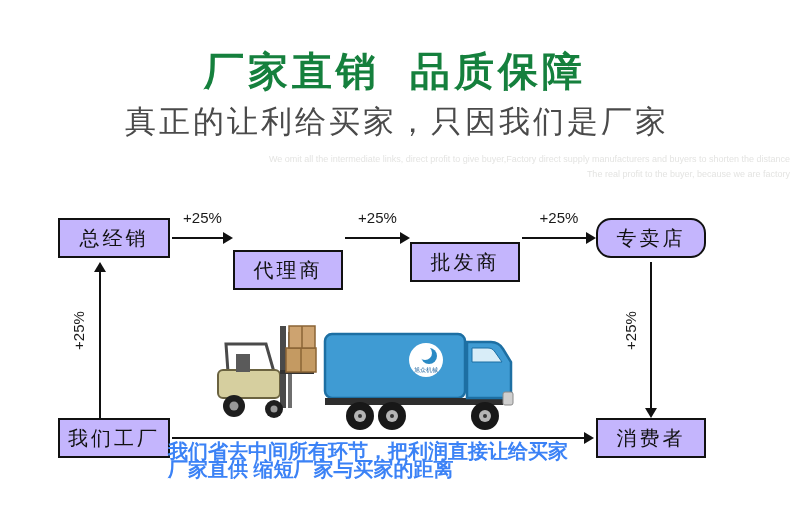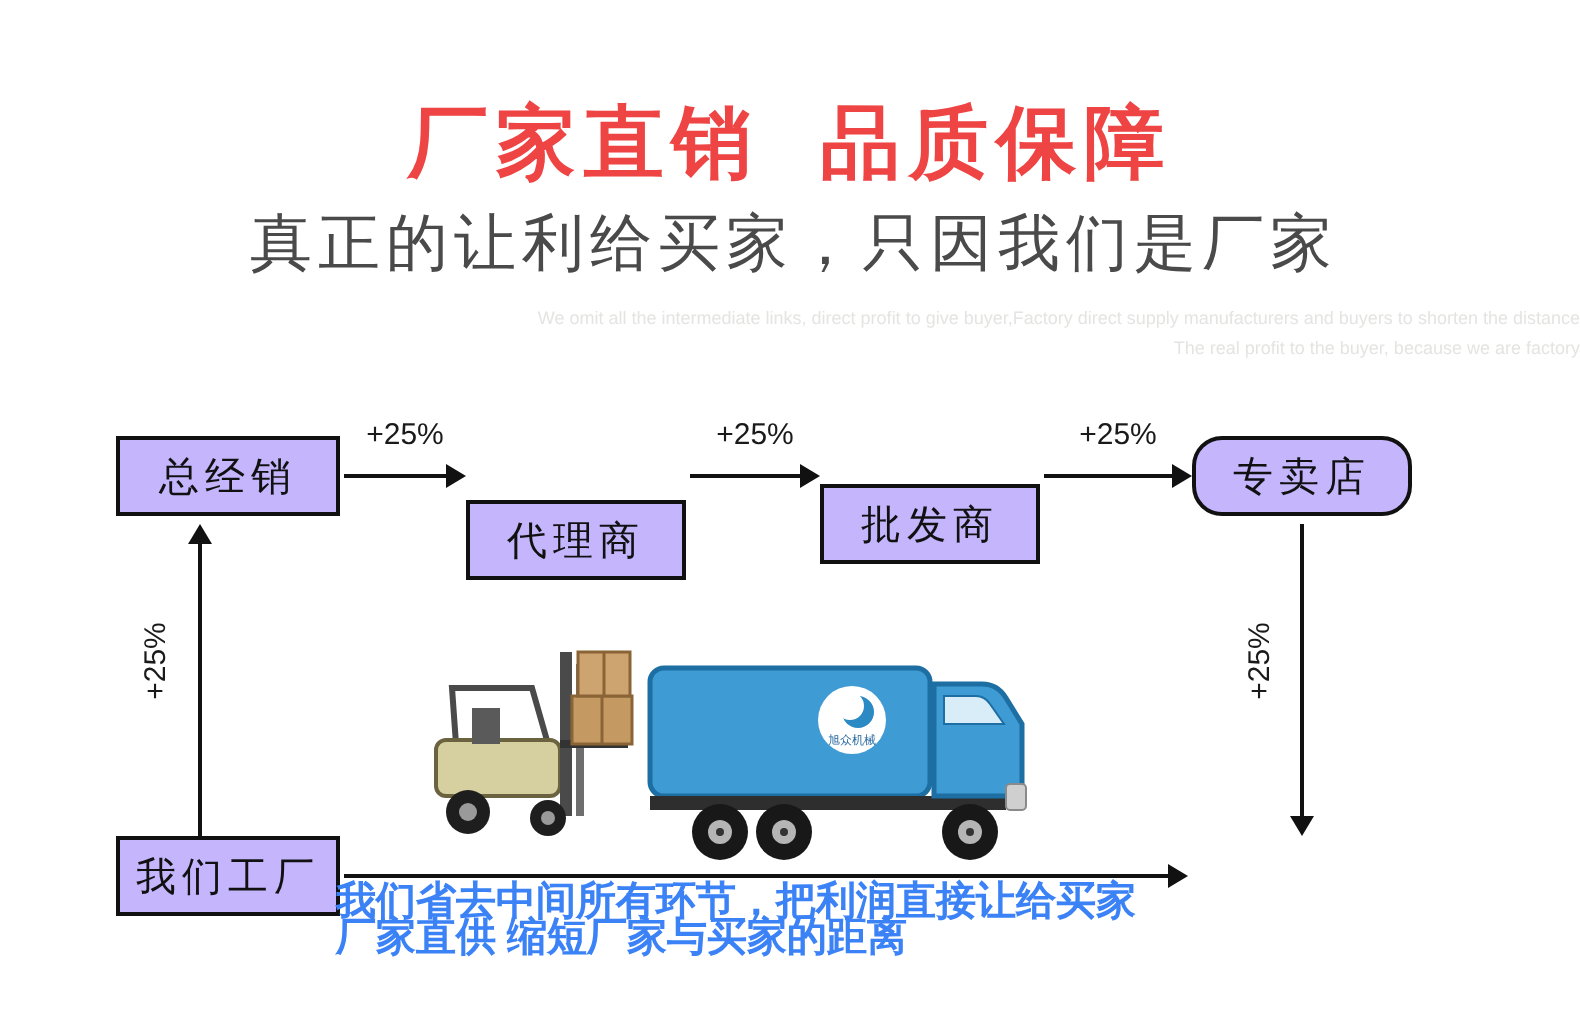--- a/index.html
+++ b/index.html
@@ -2,21 +2,21 @@
 <html><head>
 <meta charset="utf-8">
 <style>
   * { margin:0; padding:0; box-sizing:border-box; }
   html,body { background:#ffffff; }
   body { font-family:"Liberation Sans","DejaVu Sans",sans-serif; }
   .canvas { position:relative; width:790px; height:511px; background:#fff; overflow:hidden; }
 
   .title {
     position:absolute; top:44px; left:0; width:100%;
-    text-align:center; font-size:40px; font-weight:bold; color:#ef4444;
+    text-align:center; font-size:40px; font-weight:bold; color:#15803d;
     letter-spacing:4px; white-space:pre;
   }
   .subtitle {
     position:absolute; top:101px; left:2px; width:100%;
     text-align:center; font-size:31px; color:#4a4a4a; letter-spacing:3px;
   }
   .watermark {
     position:absolute; top:152px; left:0; width:100%;
     text-align:right; font-size:9px; line-height:15px; color:#e4e4e2;
   }
@@ -73,20 +73,21 @@
 
   <div class="pct" style="left:172px; top:209px; width:61px;">+25%</div>
   <div class="pct" style="left:345px; top:209px; width:65px;">+25%</div>
   <div class="pct" style="left:522px; top:209px; width:74px;">+25%</div>
 
   <div class="h-arrow" style="left:172px; top:237px; width:51px;"></div>
   <div class="h-arrow" style="left:345px; top:237px; width:55px;"></div>
   <div class="h-arrow" style="left:522px; top:237px; width:64px;"></div>
 
   <div class="flow-box" style="left:58px;  top:418px; width:112px;">我们工厂</div>
+  <div class="flow-box" style="left:596px; top:418px; width:110px;">消费者</div>
 
   <div class="v-arrow up" style="left:99px;  top:272px; height:146px;"></div>
   <div class="v-arrow down" style="left:650px; top:262px; height:146px;"></div>
   <div class="pct rot" style="left:55px;  top:322px; width:46px;">+25%</div>
   <div class="pct rot" style="left:607px; top:322px; width:46px;">+25%</div>
 
   <div class="h-arrow" style="left:172px; top:437px; width:412px;"></div>
 
   <div class="truck-wrap">
     <svg width="350" height="125" viewBox="0 0 350 125">

